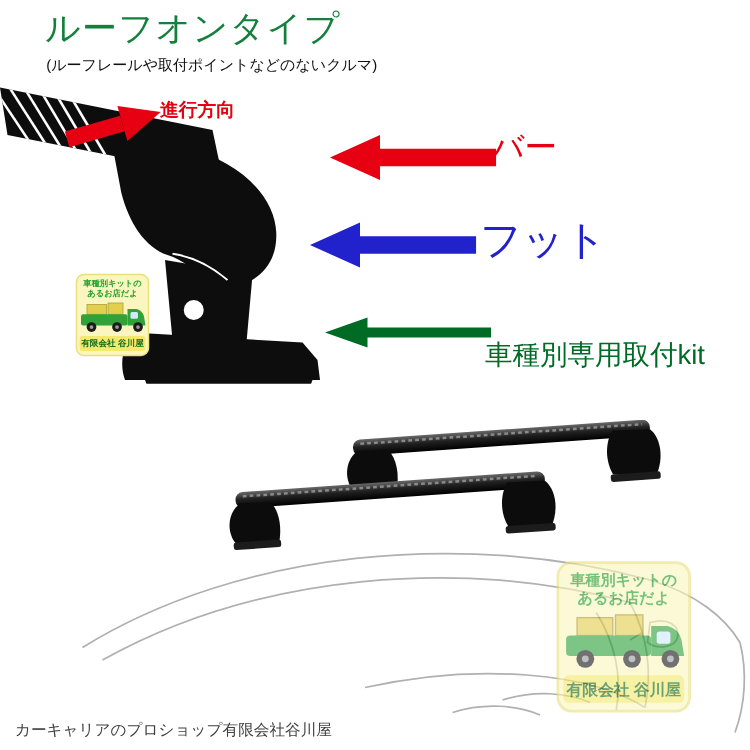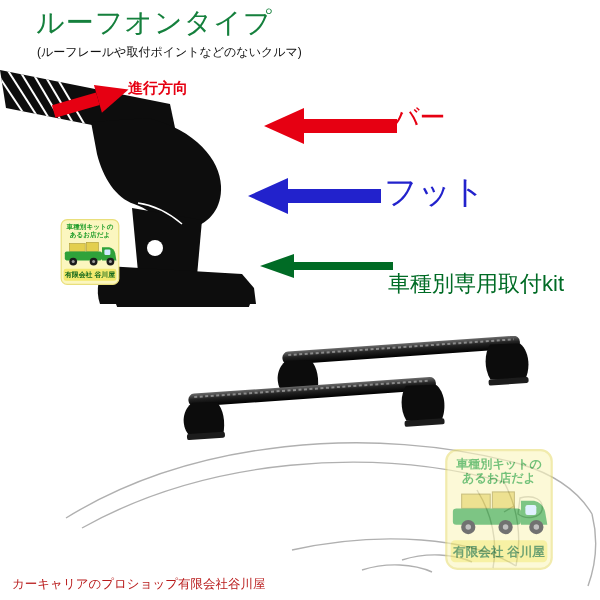--- a/index.html
+++ b/index.html
@@ -7,21 +7,21 @@
     position:relative;width:600px;height:600px;background:#ffffff;overflow:hidden;
     font-family:"Liberation Sans","DejaVu Sans",sans-serif;
   }
   .abs{position:absolute;}
   .title{left:36px;top:8px;font-size:28px;line-height:1.1;color:#15803d;margin:0;font-weight:400;letter-spacing:1px;}
   .subtitle{left:37px;top:44px;font-size:12px;color:#101010;}
   .direction-label{left:128px;top:79px;font-size:15px;color:#e60012;font-weight:bold;}
   .bar-label{left:393px;top:100px;font-size:26px;color:#e60012;}
   .foot-label{left:384px;top:170px;font-size:33px;color:#2222cc;}
   .kit-label{left:388px;top:252px;font-size:22px;color:#006b25;margin-top:17px;}
-  .footer{left:12px;top:576px;font-size:12.5px;color:#b91c1c;font-family:Liberation Serif, serif;}
+  .footer{left:12px;top:576px;font-size:12.5px;color:#404040;font-family:Liberation Serif, serif;}
   .wm-large{opacity:0.62;}
   svg{display:block;}
 </style>
 </head>
 <body>
 
 <div id="canvas">
 
   <h1 class="abs title">ルーフオンタイプ</h1>
   <div class="abs subtitle">(ルーフレールや取付ポイントなどのないクルマ)</div>

